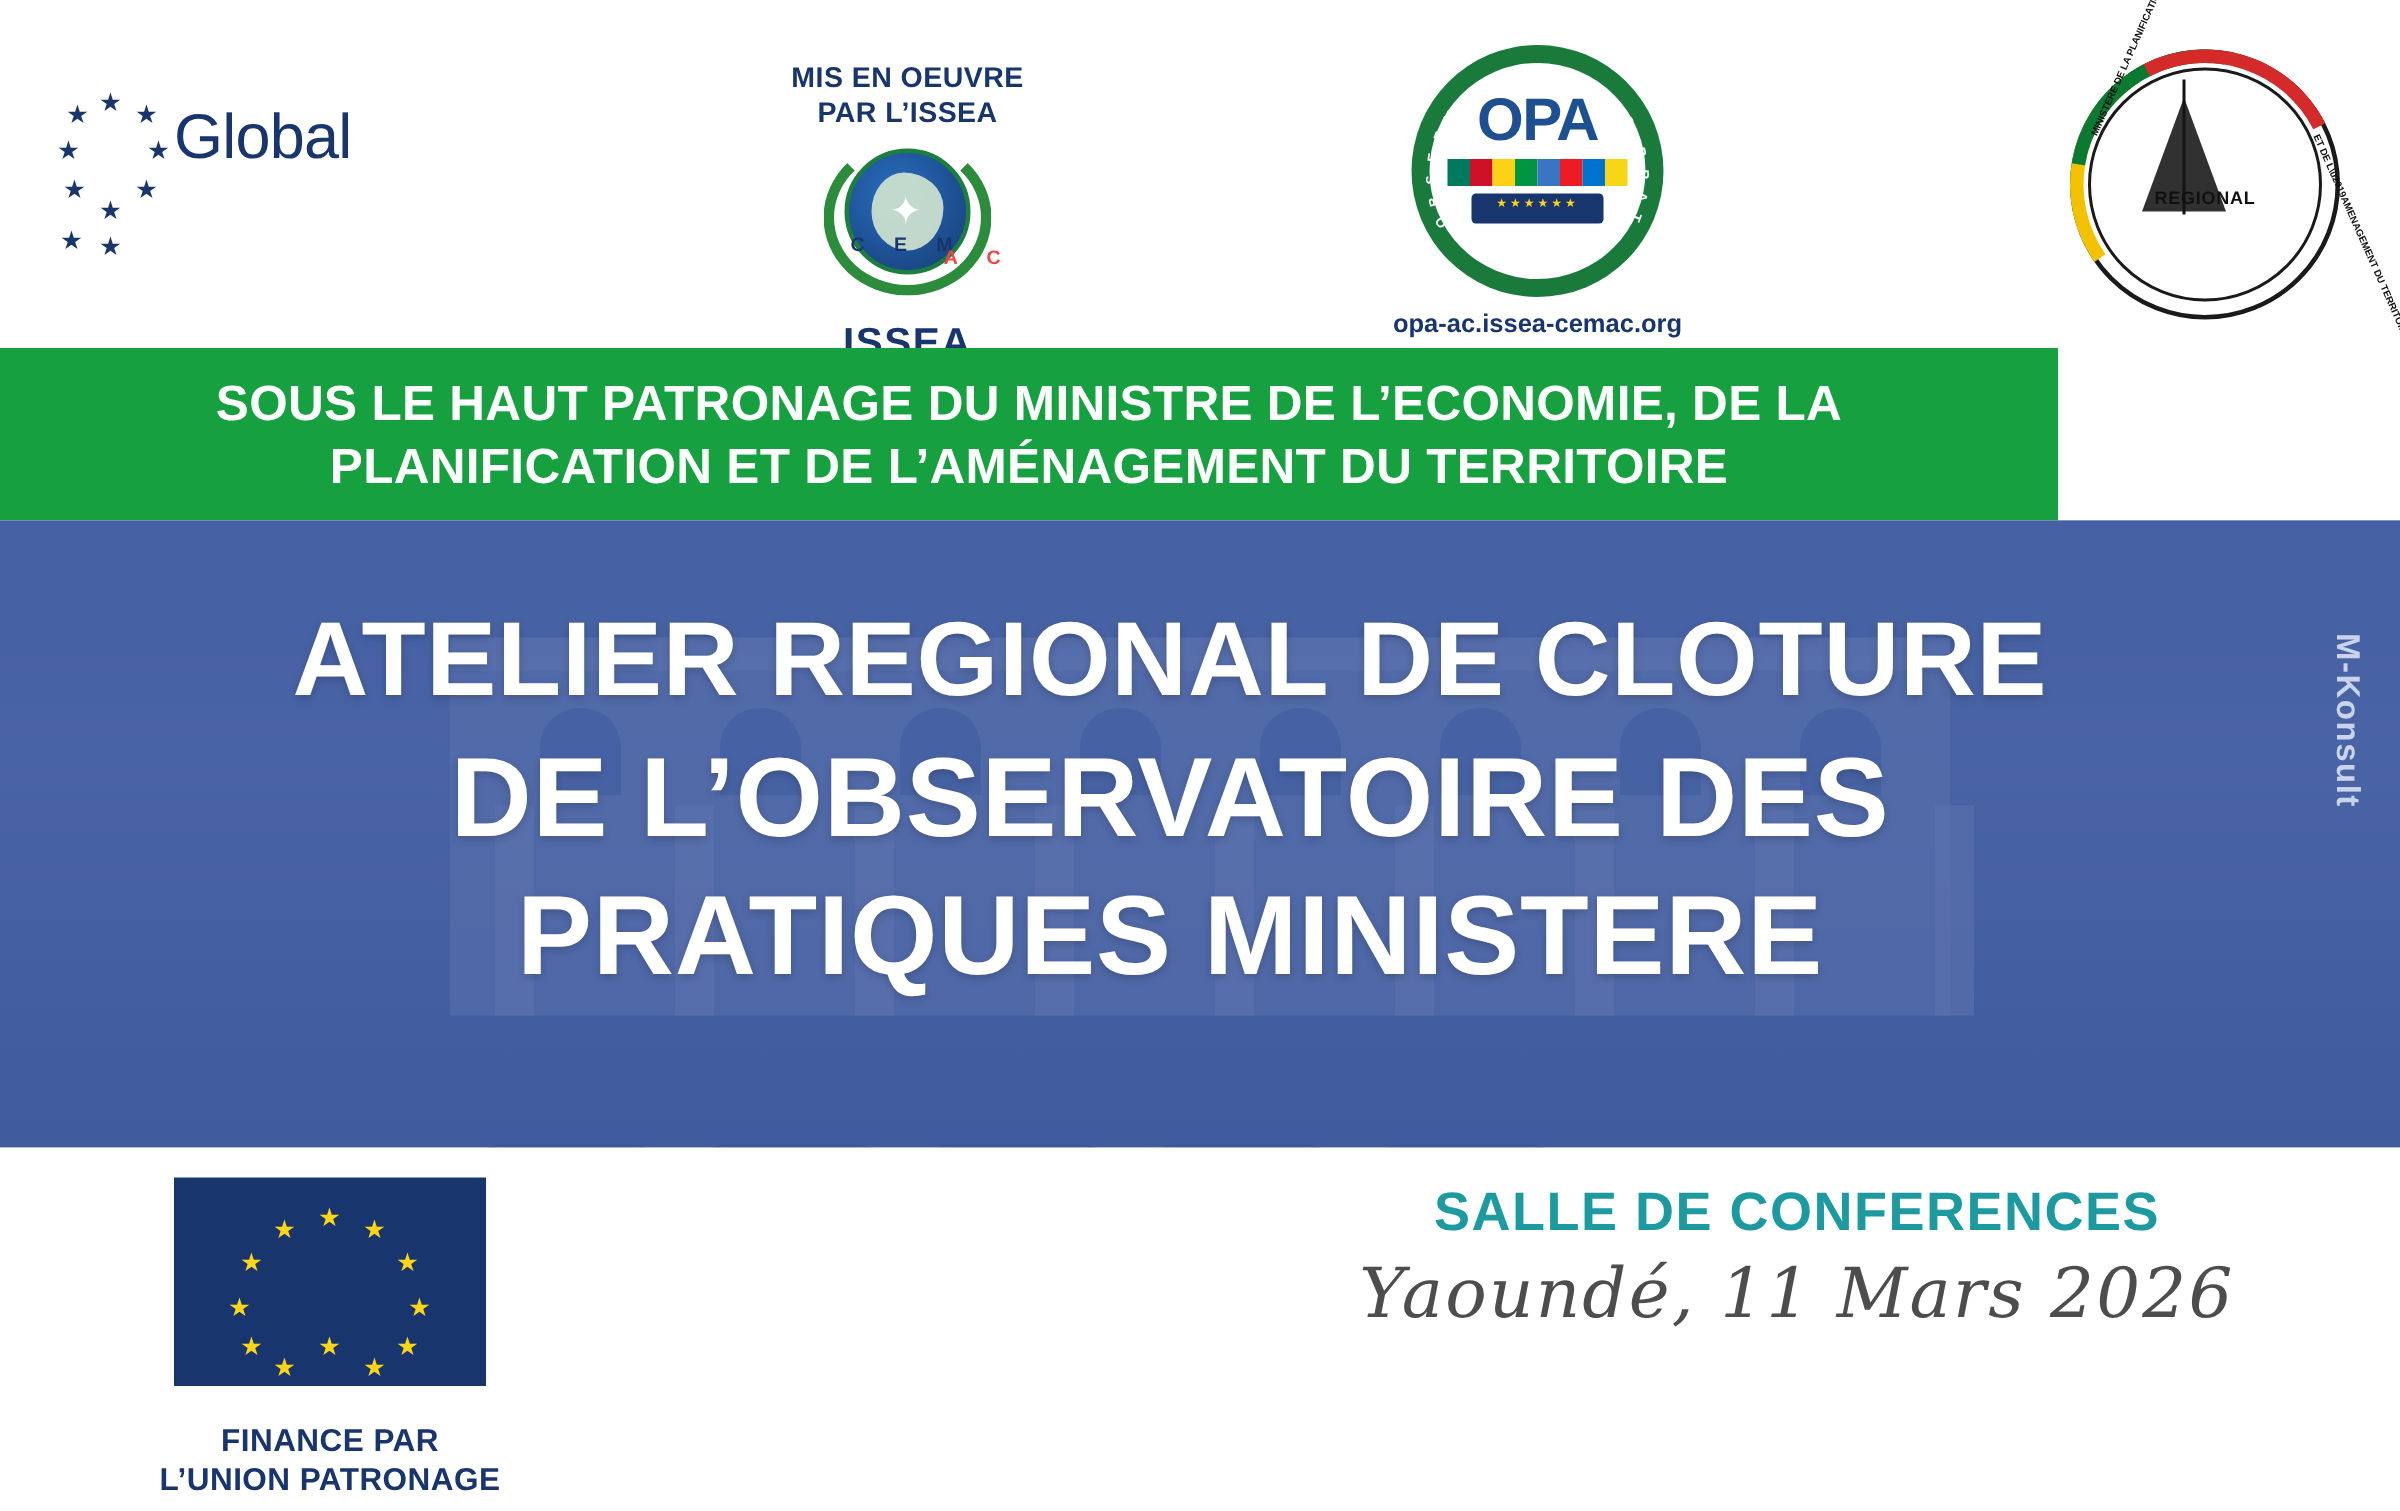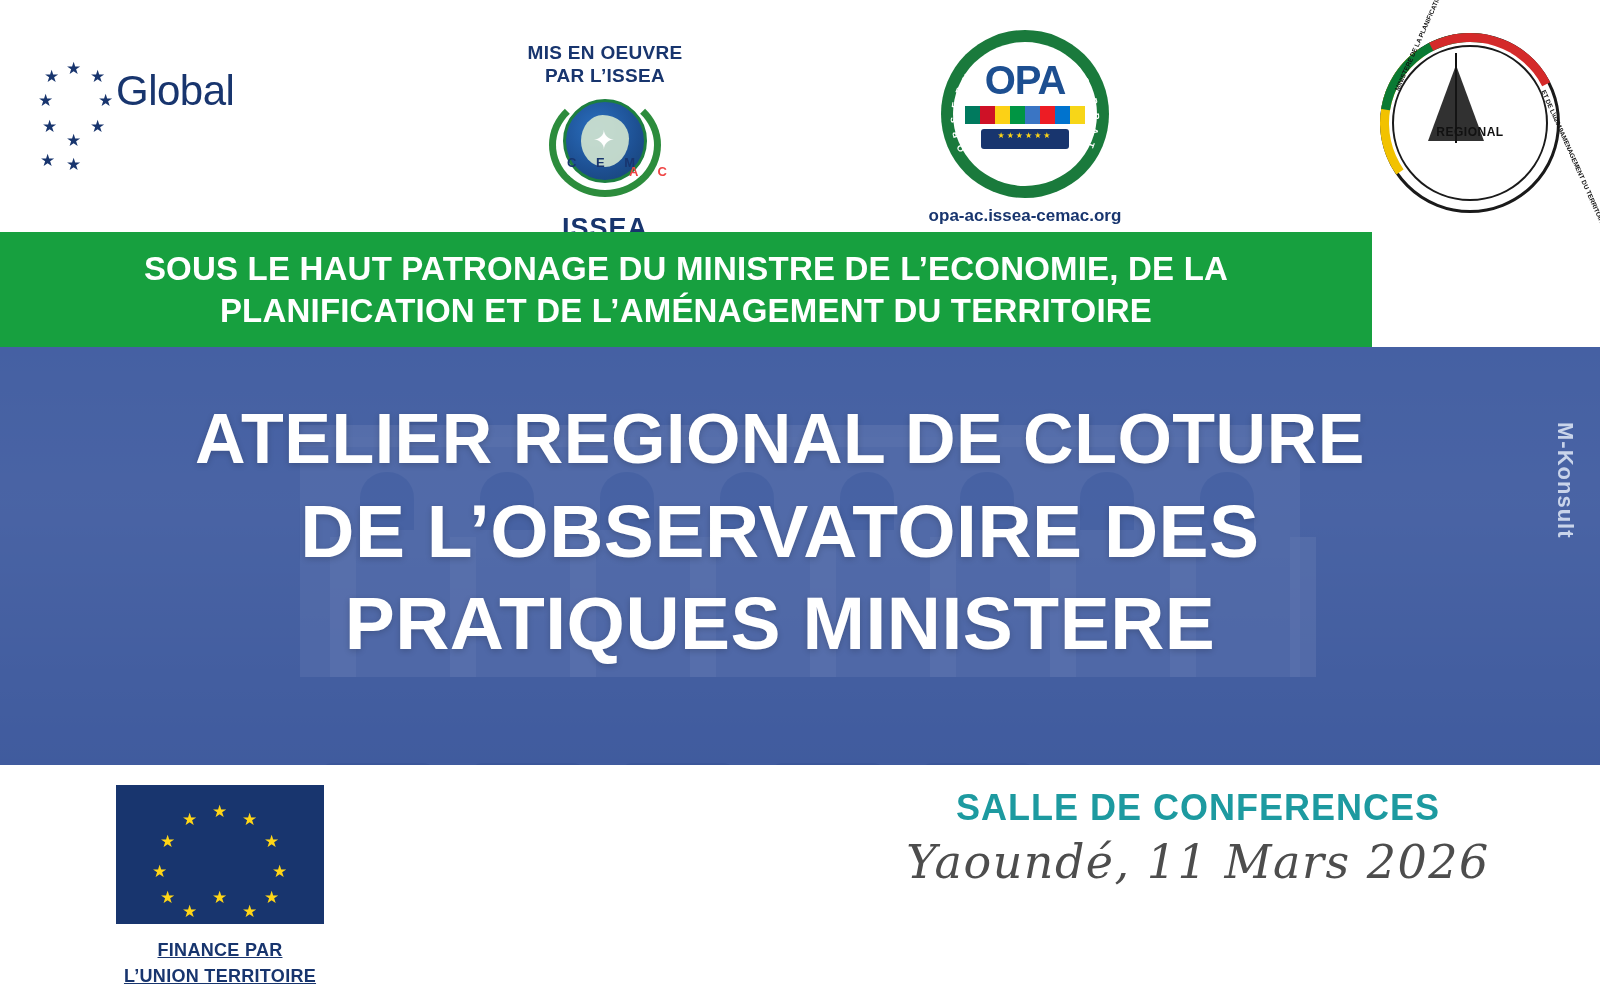--- a/index.html
+++ b/index.html
@@ -426,27 +426,26 @@
     width: 208px; height: 139px;
     background: #18356e;
   }
   .eu-star {
     position: absolute;
     color: #ffd617;
     font-size: 17px;
     line-height: 17px;
   }
   .eu-caption {
-    margin-top: 13px;
+    margin-top: 24px;
     color: #18356e;
-    font-size: 18px;
+    font-size: 21px;
     font-weight: bold;
     line-height: 26px;
     letter-spacing: 0.3px;
-    text-decoration: underline;
   }
   .venue-block {
     position: absolute;
     right: 42px; top: 22px;
     width: 720px;
     text-align: center;
   }
   .venue-line1 {
     color: #1d9aa0;
     font-size: 36px;
@@ -624,21 +623,21 @@
         <span class="eu-star" style="left:126px; top:118px;">★</span>
         <span class="eu-star" style="left:96px; top:104px;">★</span>
         <span class="eu-star" style="left:66px; top:118px;">★</span>
         <span class="eu-star" style="left:44px; top:104px;">★</span>
         <span class="eu-star" style="left:36px; top:78px;">★</span>
         <span class="eu-star" style="left:44px; top:48px;">★</span>
         <span class="eu-star" style="left:66px; top:26px;">★</span>
       </div>
       <div class="eu-caption">
         <div>FINANCE PAR</div>
-        <div>L’UNION TERRITOIRE</div>
+        <div>L’UNION PATRONAGE</div>
       </div>
     </div>
 
     <div class="venue-block">
       <div class="venue-line1">SALLE DE CONFERENCES</div>
       <div class="venue-date">Yaoundé, 11 Mars 2026</div>
     </div>
   </div>
 </div>
 

